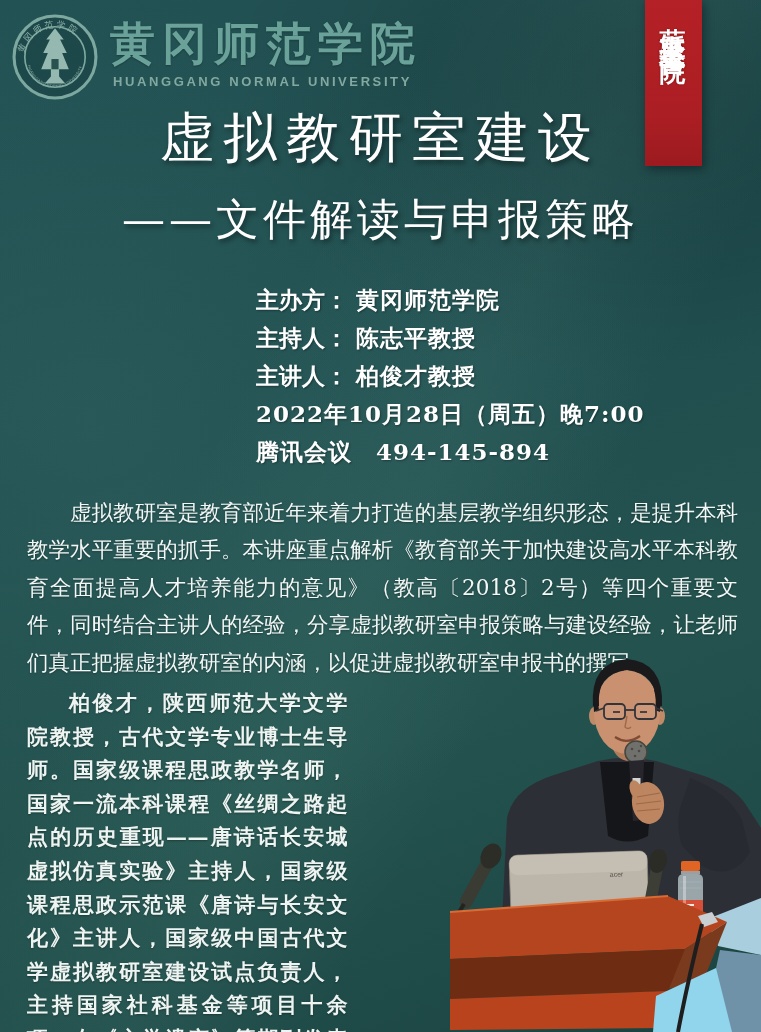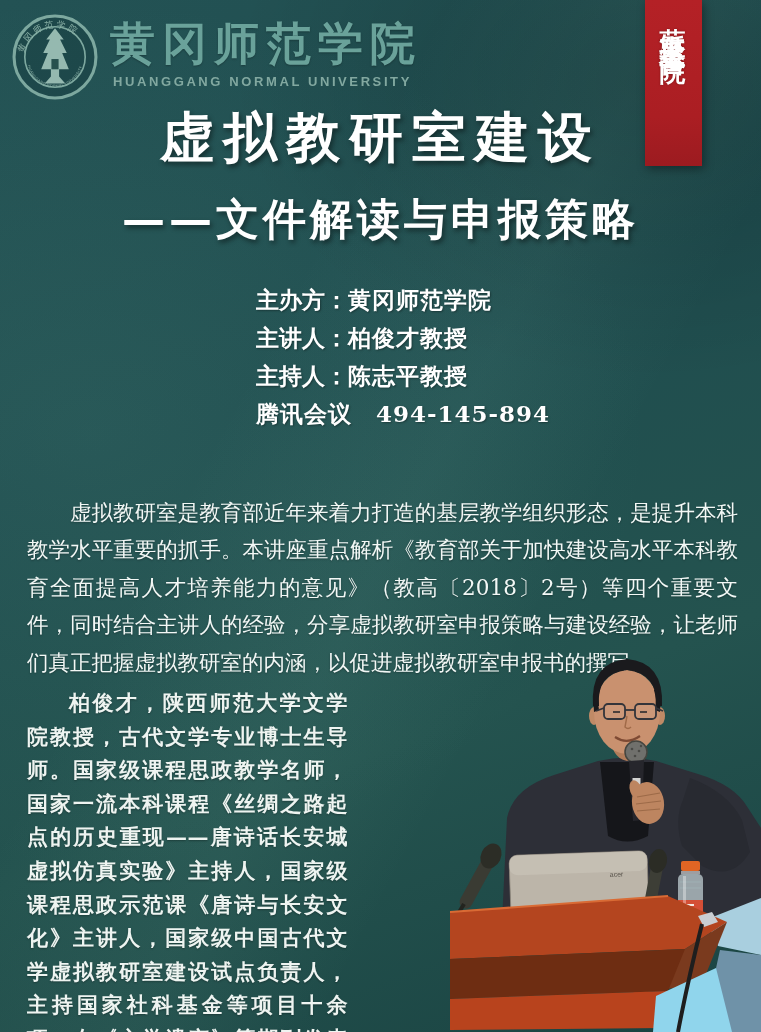--- a/index.html
+++ b/index.html
@@ -35,32 +35,32 @@
     display:flex; justify-content:center;
   }
   .banner span{
     writing-mode:vertical-rl; color:#ffffff; font-size:26px; font-weight:600;
     letter-spacing:7px; padding-top:8px; text-shadow:0 0 2px rgba(70,0,0,0.55);
     font-family:"DejaVu Serif", serif;
   }
   
   .title-block{position:absolute; left:0; top:102px; width:100%; text-align:center; color:#ffffff;}
   .title-1{
-    font-size:54px; font-weight:700; letter-spacing:9px;
+    font-size:54px; font-weight:400; letter-spacing:9px;
     text-shadow:2px 3px 5px rgba(0,0,0,0.45);
   }
   .title-2{
-    font-size:43px; font-weight:700; letter-spacing:4px; margin-top:16px;
+    font-size:43px; font-weight:400; letter-spacing:4px; margin-top:16px;
     text-shadow:2px 3px 5px rgba(0,0,0,0.45);
   }
   
   .details{position:absolute; left:256px; top:281px; color:#ffffff;}
   .detail-row{display:flex; line-height:38px; font-size:23px; font-weight:700;
     text-shadow:1px 1px 2px rgba(0,0,0,0.35);}
-  .d-label{white-space:pre; }
+  .d-label{white-space:pre; margin-right:8px;}
   .d-value{white-space:pre; letter-spacing:1px;}
   
   .intro{
     position:absolute; left:27px; top:494px; width:711px; margin:0;
     color:#f3f8f6; font-size:21.5px; line-height:37.4px; text-align:justify;
     text-indent:2em; text-shadow:0 1px 2px rgba(0,0,0,0.3);
   }
   .bio{
     position:absolute; left:27px; top:686px; width:447px;
     color:#eef4f1; font-size:21px; line-height:33.6px; letter-spacing:0.5px;
@@ -107,28 +107,29 @@
     <div class="title-1">虚拟教研室建设</div>
     <div class="title-2">——文件解读与申报策略</div>
   </div>
 
   <div class="details">
     <div class="detail-row">
       <span class="d-label">主办方：</span>
       <span class="d-value">黄冈师范学院</span>
     </div>
     <div class="detail-row">
+      <span class="d-label">主持人：</span>
+      <span class="d-value">陈志平教授</span>
+    </div>
+    <div class="detail-row">
       <span class="d-label">主讲人：</span>
       <span class="d-value">柏俊才教授</span>
     </div>
     <div class="detail-row">
-      <span class="d-label">主持人：</span>
-      <span class="d-value">陈志平教授</span>
-    </div>
-    <div class="detail-row">
+      <span class="d-value">2022年10月28日（周五）晚7:00</span>
     </div>
     <div class="detail-row">
       <span class="d-value">腾讯会议　494-145-894</span>
     </div>
   </div>
 
   <p class="intro">虚拟教研室是教育部近年来着力打造的基层教学组织形态，是提升本科教学水平重要的抓手。本讲座重点解析《教育部关于加快建设高水平本科教育全面提高人才培养能力的意见》（教高〔2018〕2号）等四个重要文件，同时结合主讲人的经验，分享虚拟教研室申报策略与建设经验，让老师们真正把握虚拟教研室的内涵，以促进虚拟教研室申报书的撰写。</p>
 
   <div class="bio">
     <span class="bio-spacer"></span><span>柏俊才，陕西师范大学文学院教授，古代文学专业博士生导师。国家级课程思政教学名师，国家一流本科课程《丝绸之路起点的历史重现——唐诗话长安城虚拟仿真实验》主持人，国家级课程思政示范课《唐诗与长安文化》主讲人，国家级中国古代文学虚拟教研室建设试点负责人，主持国家社科基金等项目十余项，在《文学遗产》等期刊发表论文50余篇，出版《梁武帝萧衍考略》《北魏士人迁徙与文学演进》《湖北书院研究》等学术著作多部。</span>

